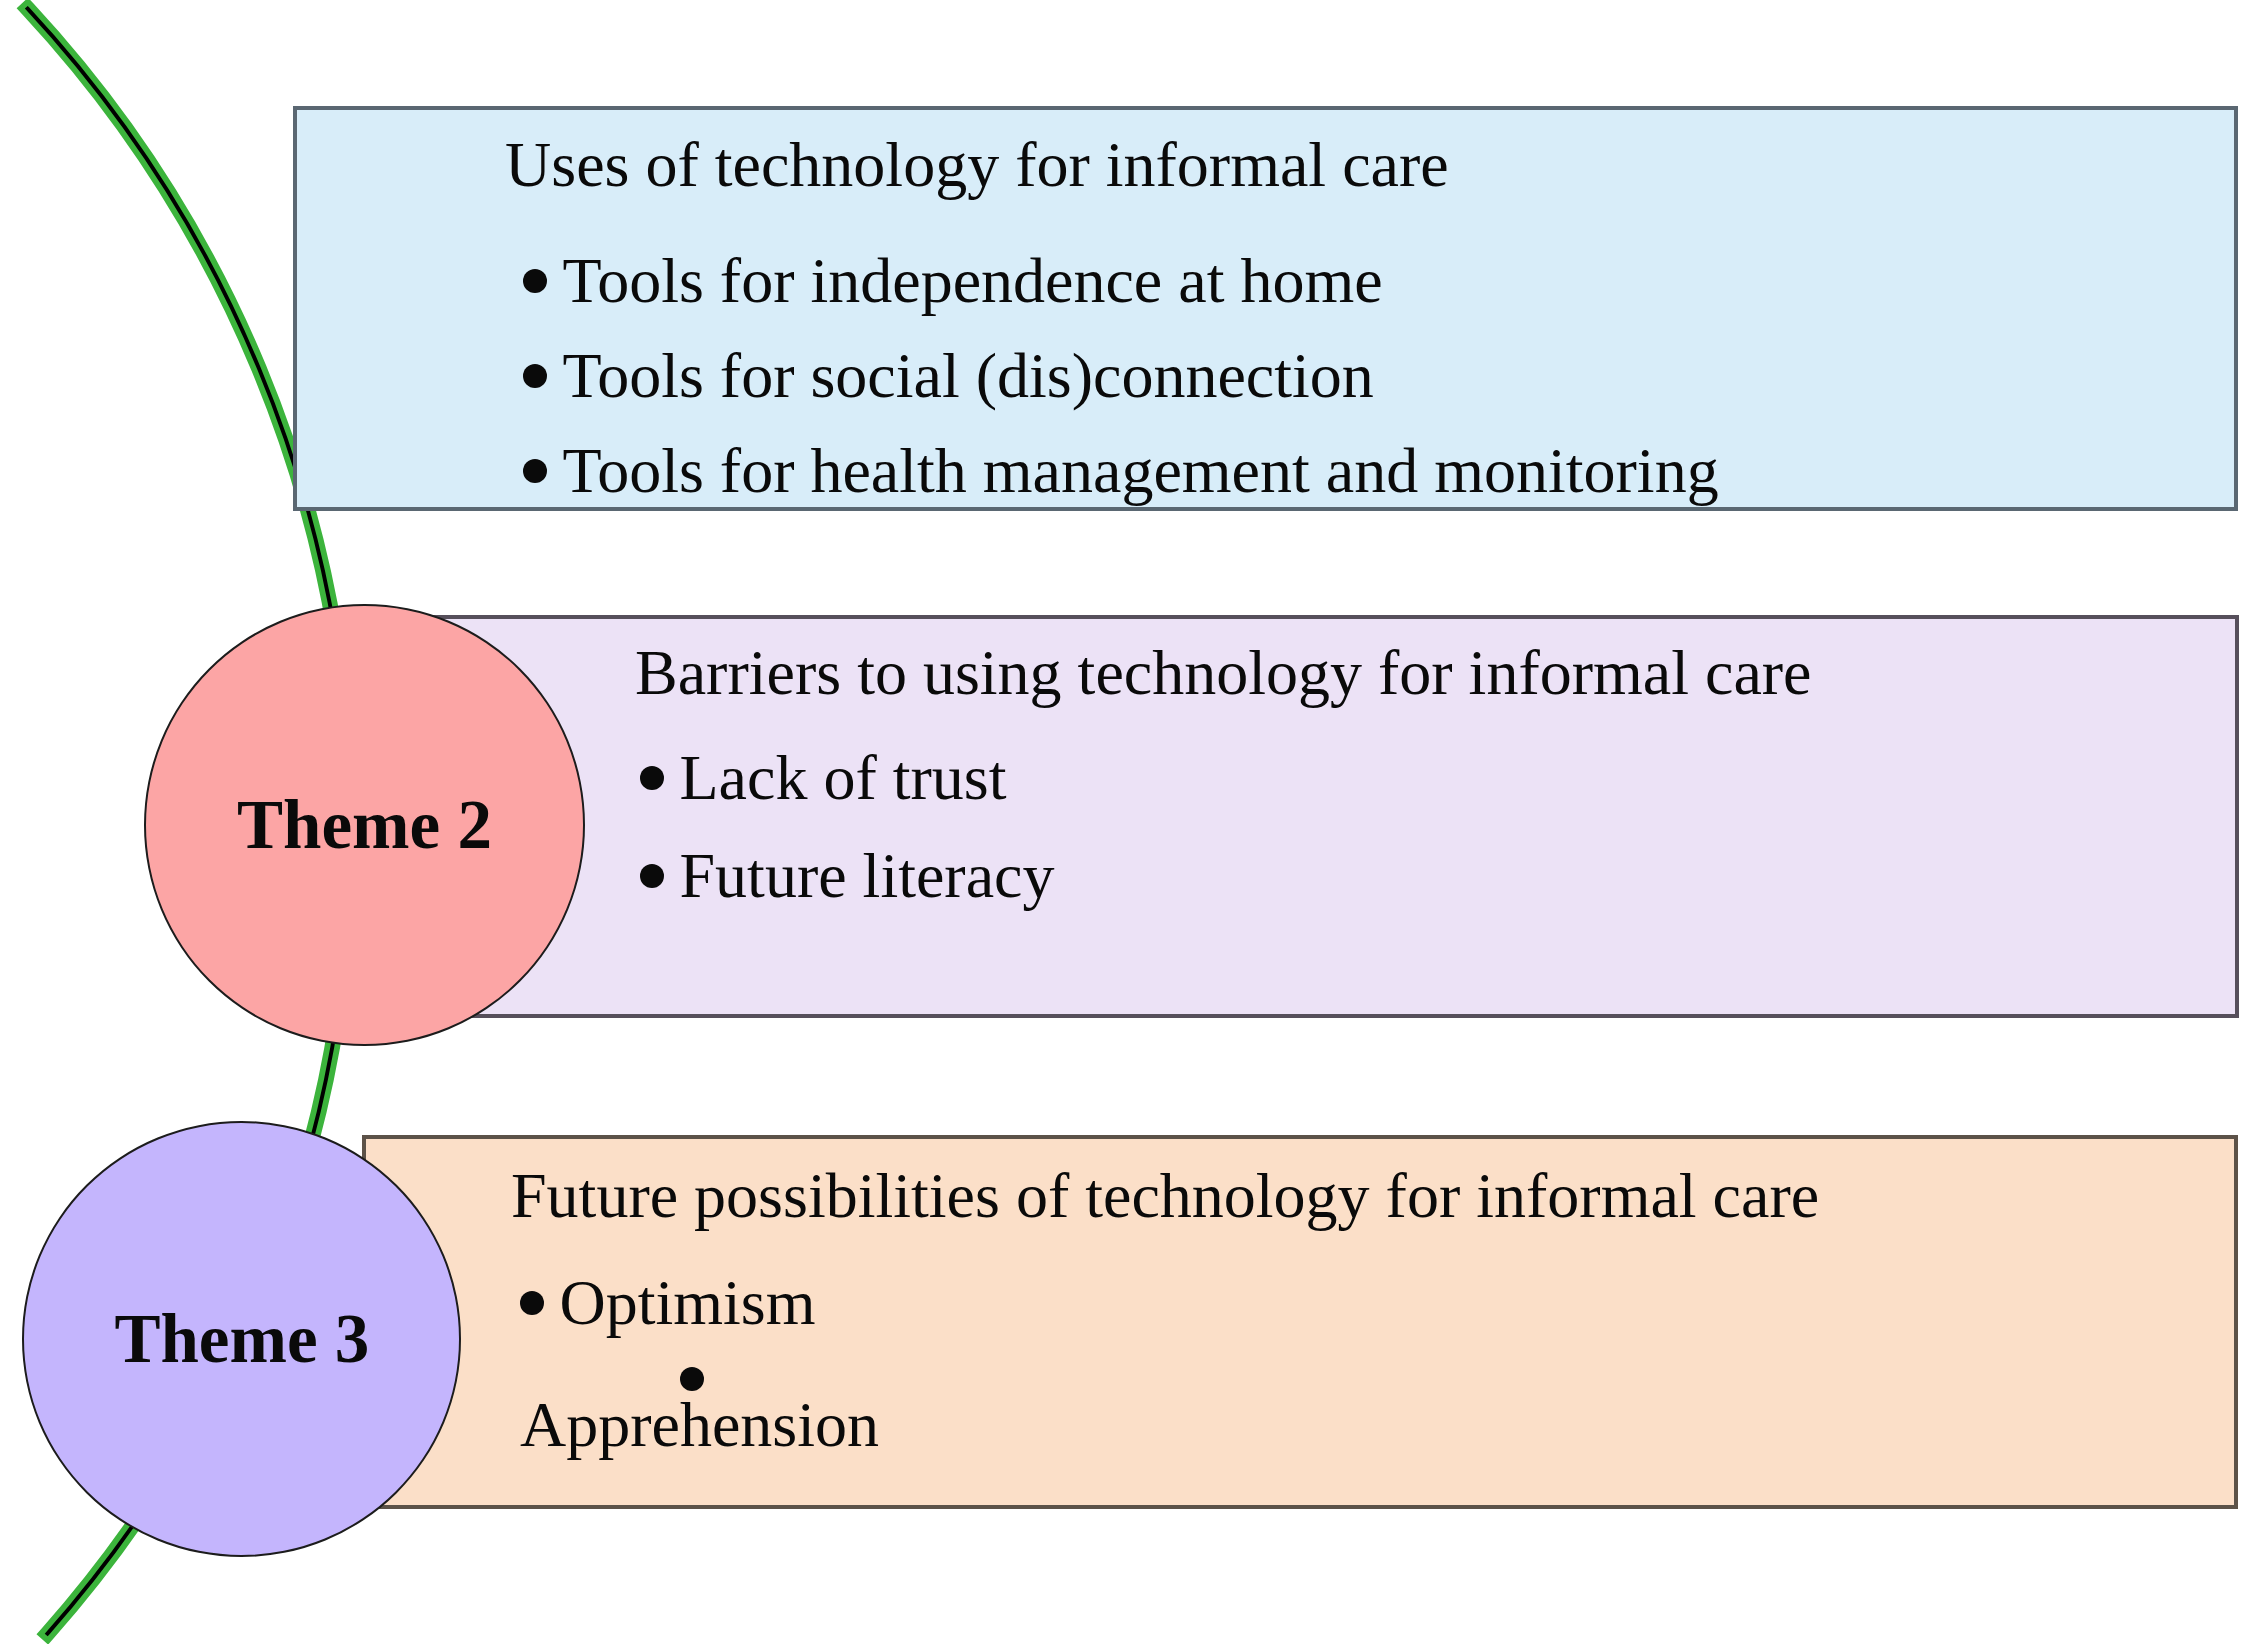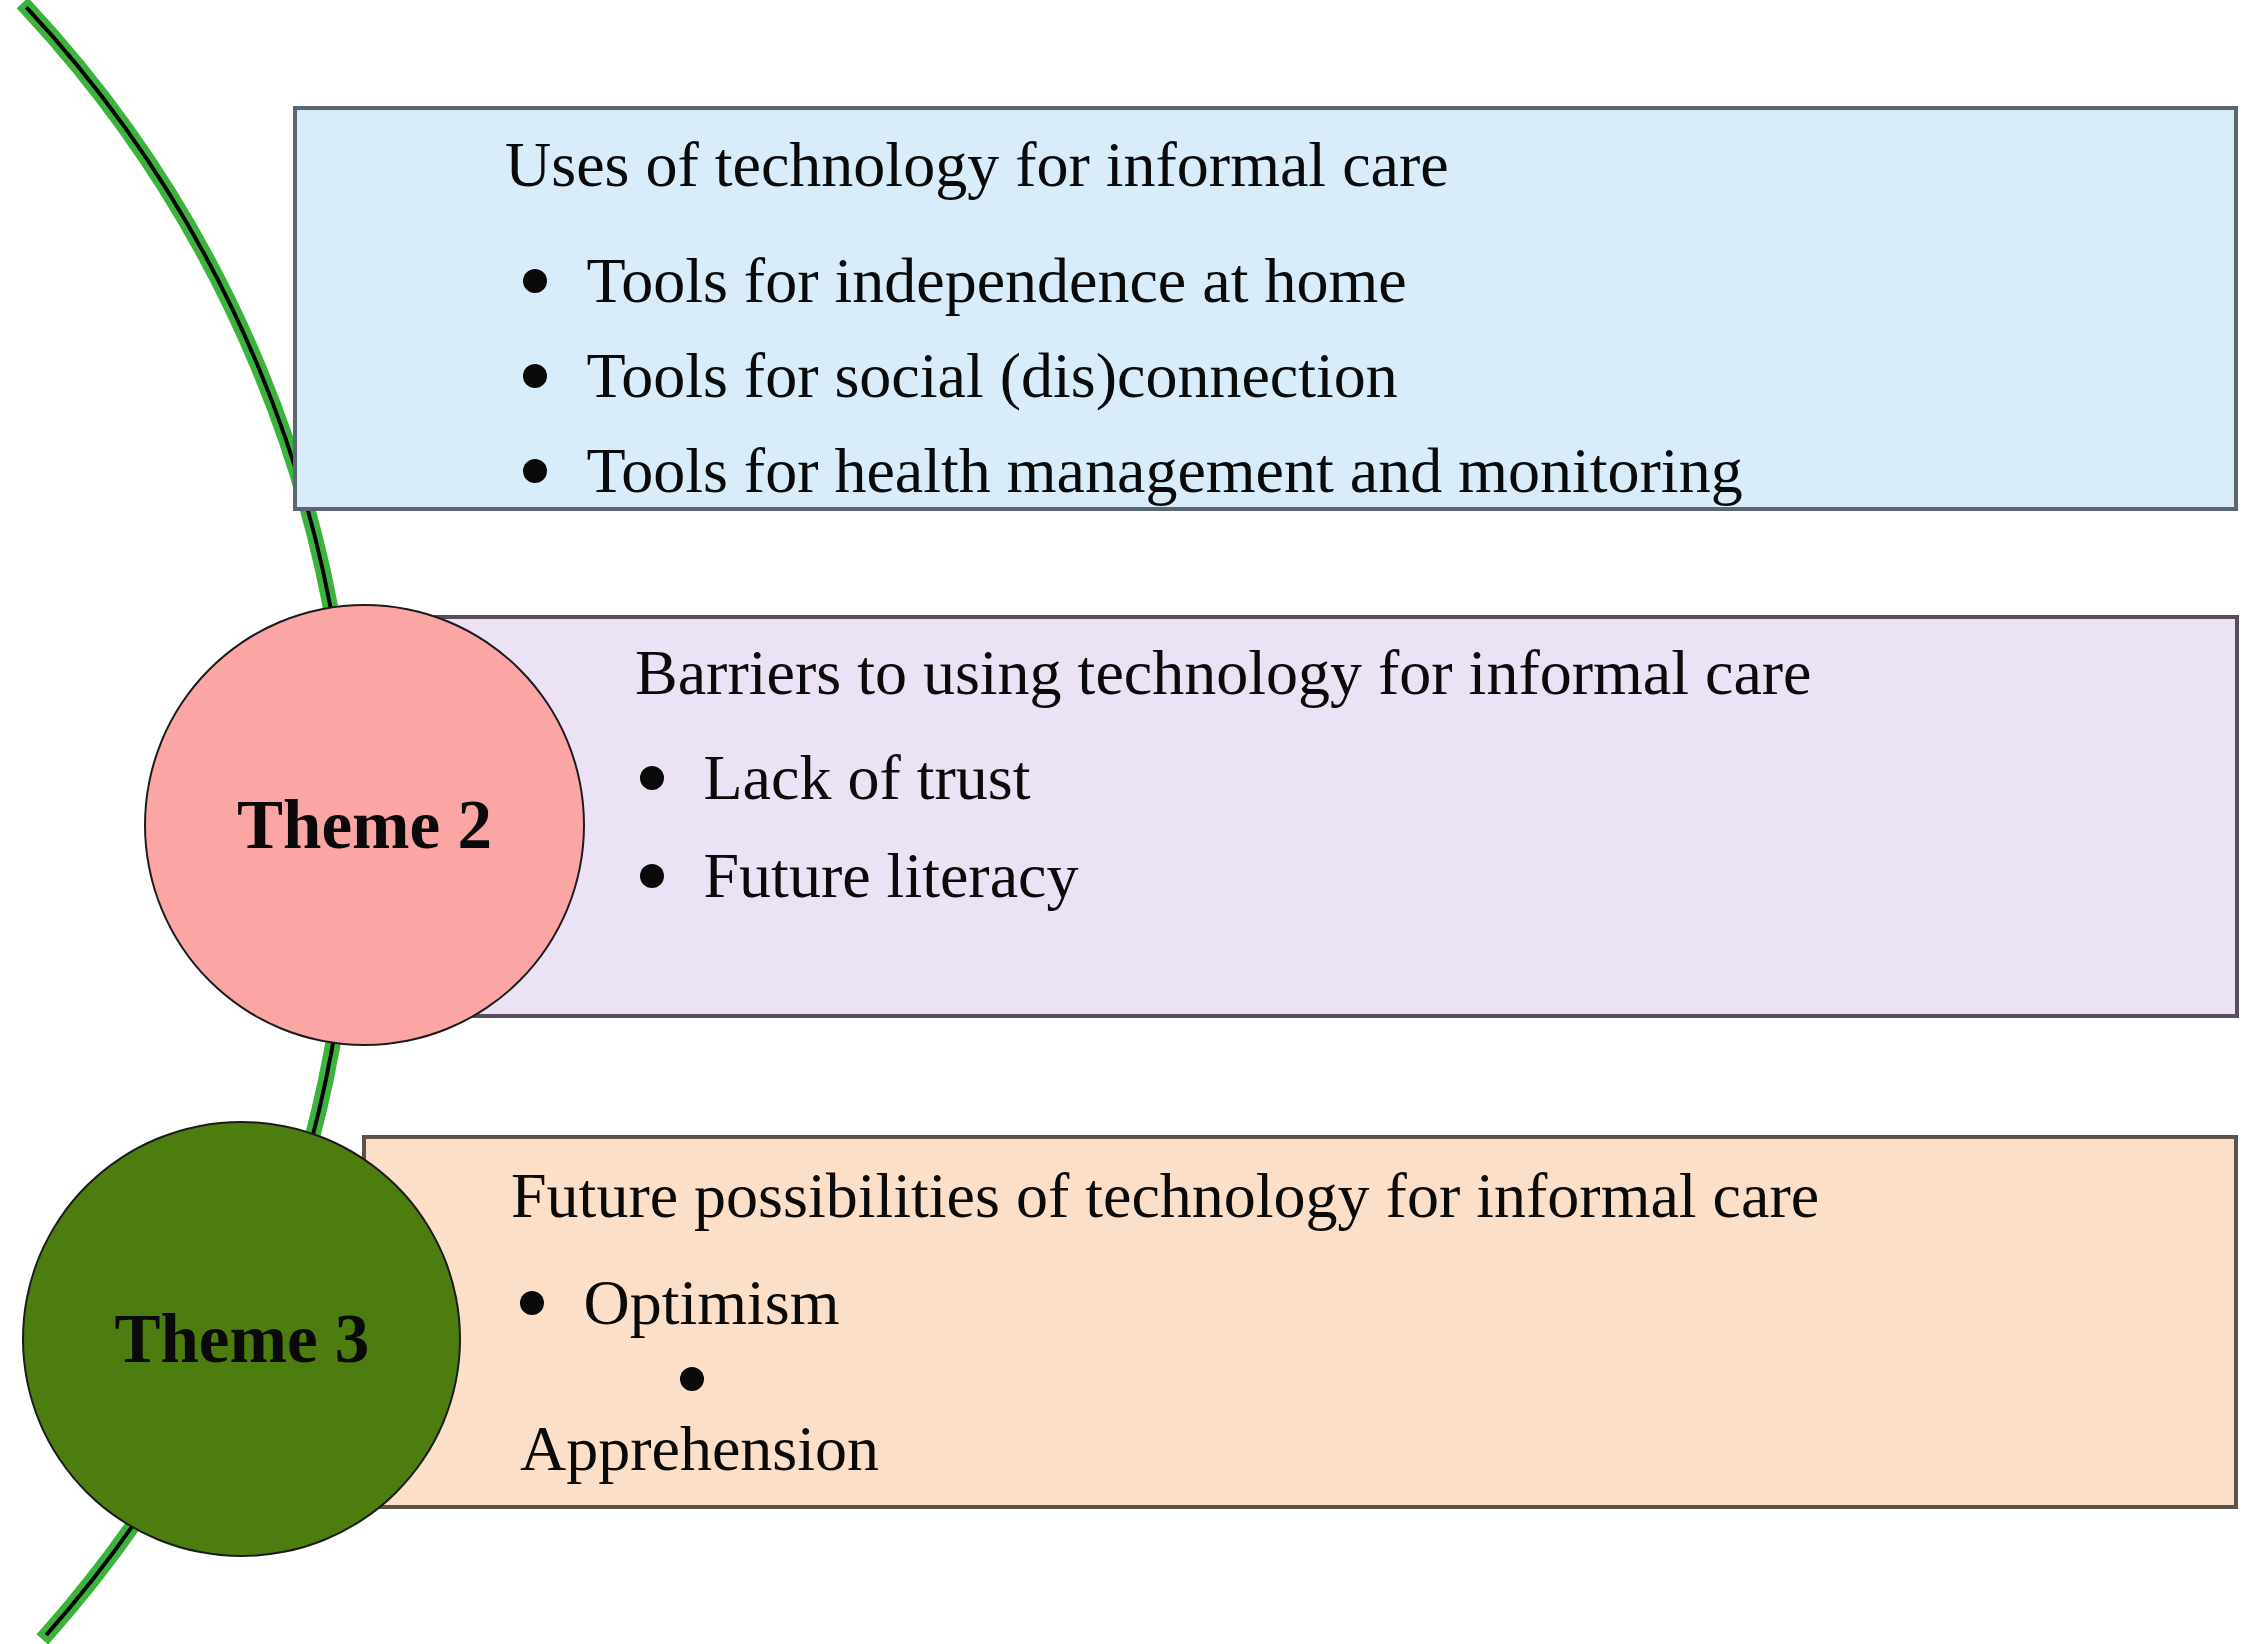--- a/index.html
+++ b/index.html
@@ -52,21 +52,20 @@
   .title-1 { left: 505px; top: 131px; }
   .title-2 { left: 635px; top: 639px; }
   .title-3 { left: 511px; top: 1162px; }
   .bullet-item {
     position: absolute;
     display: flex;
     align-items: center;
     font-size: 64px;
     line-height: 1.05;
     white-space: nowrap;
-    gap: 24px;
   }
   .bullet-dot {
     width: 24px; height: 24px;
     border-radius: 50%;
     background: #0a0a0a;
     margin-right: 15.5px;
     flex: 0 0 auto;
   }
   .b1-1 { left: 523px; top: 247px; }
   .b1-2 { left: 523px; top: 342px; }
@@ -118,18 +117,18 @@
   <div class="theme-box box-3" style="background-color: rgb(251, 223, 200); border-color: rgb(92, 82, 72);"></div>
   <div class="box-title title-3">Future possibilities of technology for informal care</div>
   <div class="bullet-item b3-1">
     <span class="bullet-dot"></span>
     <span>Optimism</span>
   </div>
   <div class="bullet-item b3-2">
     <span class="bullet-dot"></span>
     <span>Apprehension</span>
   </div>
-  <div class="theme-circle circle-3" style="background-color: #4d7c0f; border-color: rgb(28, 28, 28);">
+  <div class="theme-circle circle-3" style="background-color: #c4b5fd; border-color: rgb(28, 28, 28);">
     <span class="theme-label">Theme 3</span>
   </div>
 
 </div>
 
 
 </body></html>

